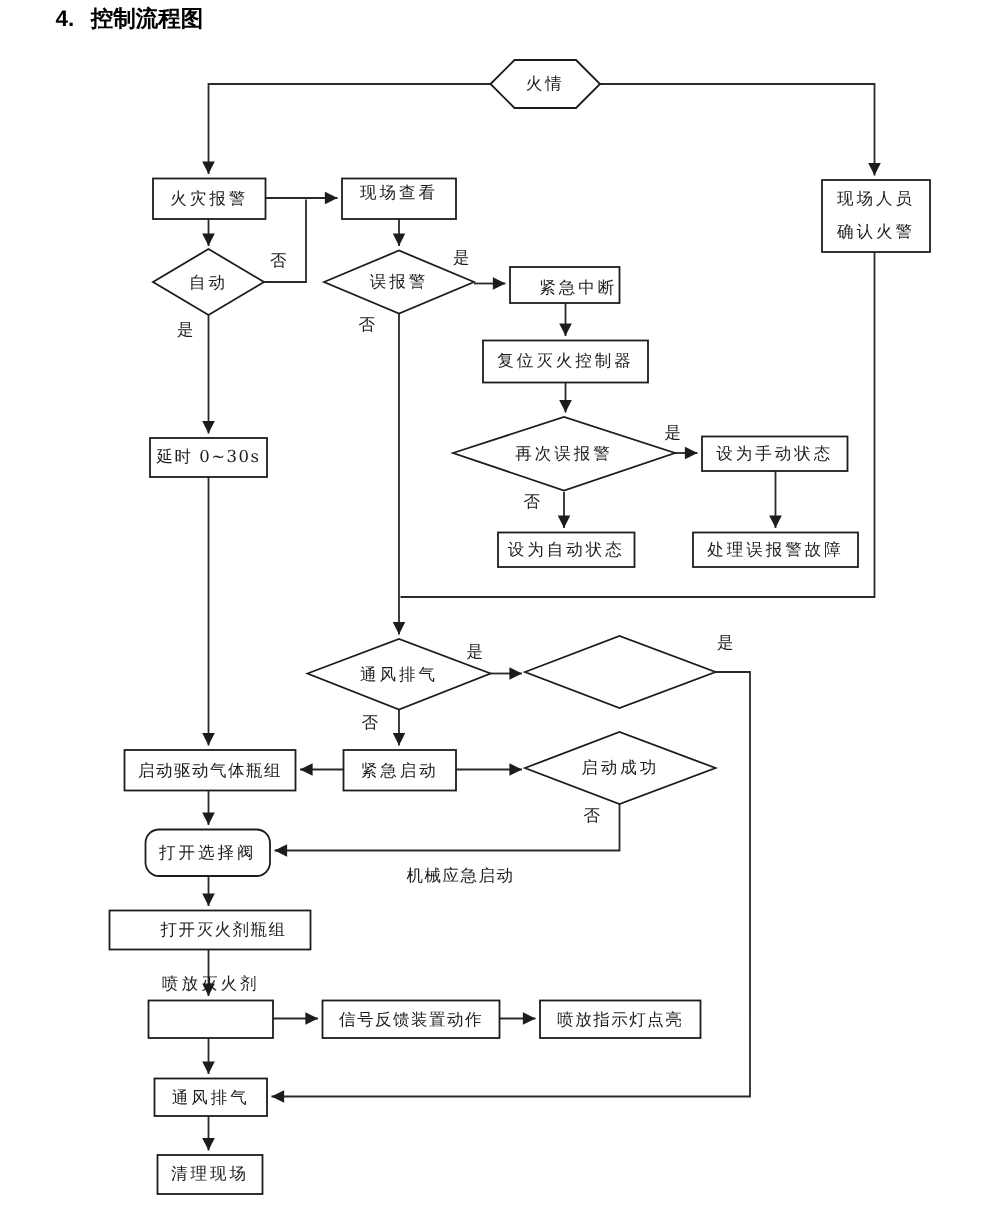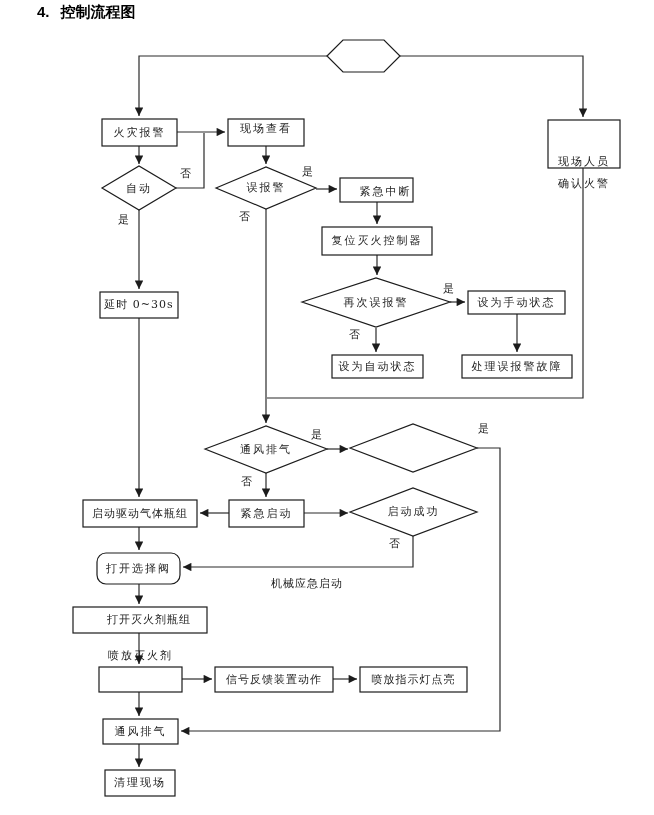--- a/index.html
+++ b/index.html
@@ -12,21 +12,21 @@
     font-family:"Liberation Sans", sans-serif;font-weight:bold;
     font-size:15px;color:#000;display:flex;align-items:baseline;
   }
   #heading .num{margin-right:11px;}
   svg{position:absolute;left:0;top:0;}
   .lbl{
     position:absolute;display:flex;align-items:center;justify-content:center;
     font-size:11px;letter-spacing:2px;text-align:center;line-height:14px;
     white-space:nowrap;
   }
-  .lbl.two{flex-direction:column;gap:8px;margin-top:29px;}
+  .lbl.two{flex-direction:column;gap:8px;}
   .tag{
     position:absolute;font-size:11px;letter-spacing:0;line-height:12px;
     white-space:nowrap;
   }
 </style>
 </head>
 <body>
 
 <div id="page">
 
@@ -96,20 +96,21 @@
       <rect x="97" y="553" width="83" height="31" rx="9"></rect>
       <rect x="73" y="607" width="134" height="26"></rect>
       <rect x="99" y="667" width="83" height="25"></rect>
       <rect x="215" y="667" width="118" height="25"></rect>
       <rect x="360" y="667" width="107" height="25"></rect>
       <rect x="103" y="719" width="75" height="25"></rect>
       <rect x="105" y="770" width="70" height="26"></rect>
     </g>
   </svg>
 
+  <div class="lbl" style="left:327px;top:40px;width:73px;height:32px">火情</div>
   <div class="lbl" style="left:102px;top:119px;width:75px;height:27px">火灾报警</div>
   <div class="lbl" style="left:228px;top:119px;width:76px;height:20px">现场查看</div>
   <div class="lbl" style="left:102px;top:167px;width:74px;height:43px">自动</div>
   <div class="lbl" style="left:216px;top:167px;width:100px;height:42px">误报警</div>
   <div class="lbl" style="left:340px;top:180px;width:91px;height:24px">紧急中断</div>
   <div class="lbl" style="left:322px;top:227px;width:110px;height:28px">复位灭火控制器</div>
   <div class="lbl two" style="left:548px;top:120px;width:72px;height:48px">
     <span>现场人员</span>
     <span>确认火警</span>
   </div>

